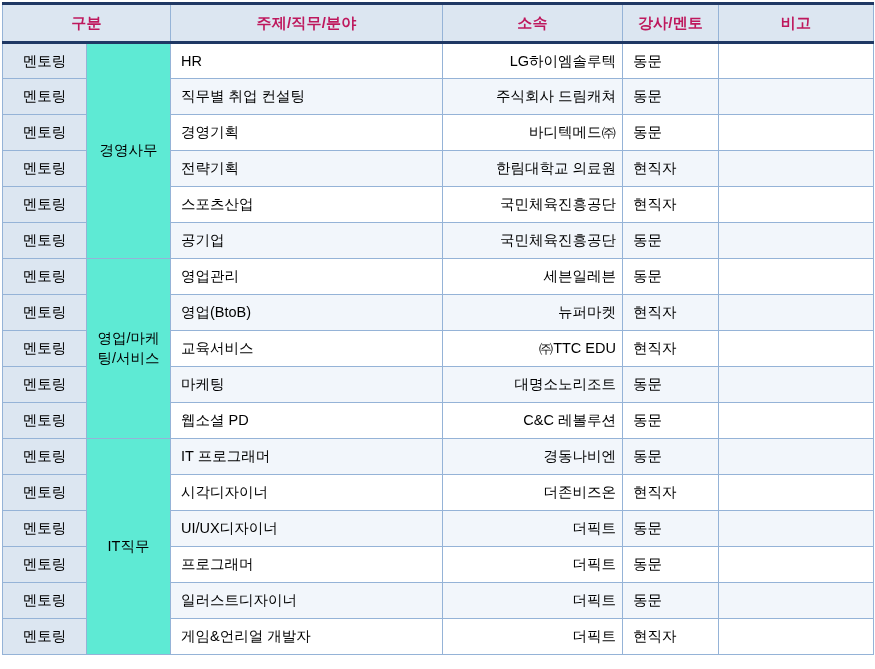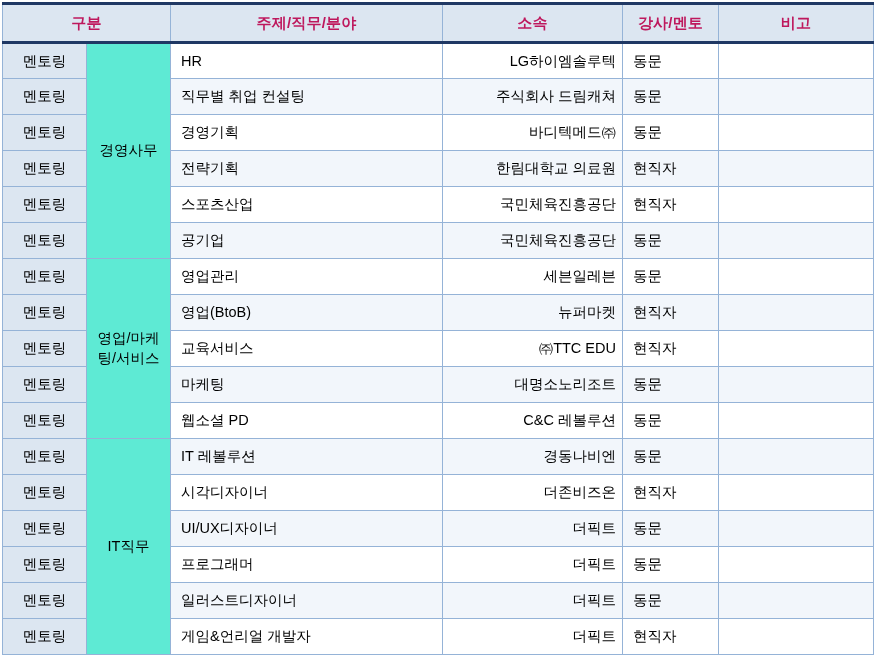--- a/index.html
+++ b/index.html
@@ -196,21 +196,21 @@
         <tr>
           <td class="cat">멘토링</td>
           <td class="topic">웹소셜 PD</td>
           <td class="org">C&amp;C 레볼루션</td>
           <td class="role">동문</td>
           <td class="note"></td>
         </tr>
         <tr class="alt">
           <td class="cat">멘토링</td>
           <td class="group" rowspan="6">IT직무</td>
-          <td class="topic">IT 레볼루션</td>
+          <td class="topic">IT 프로그래머</td>
           <td class="org">경동나비엔</td>
           <td class="role">동문</td>
           <td class="note"></td>
         </tr>
         <tr>
           <td class="cat">멘토링</td>
           <td class="topic">시각디자이너</td>
           <td class="org">더존비즈온</td>
           <td class="role">현직자</td>
           <td class="note"></td>

